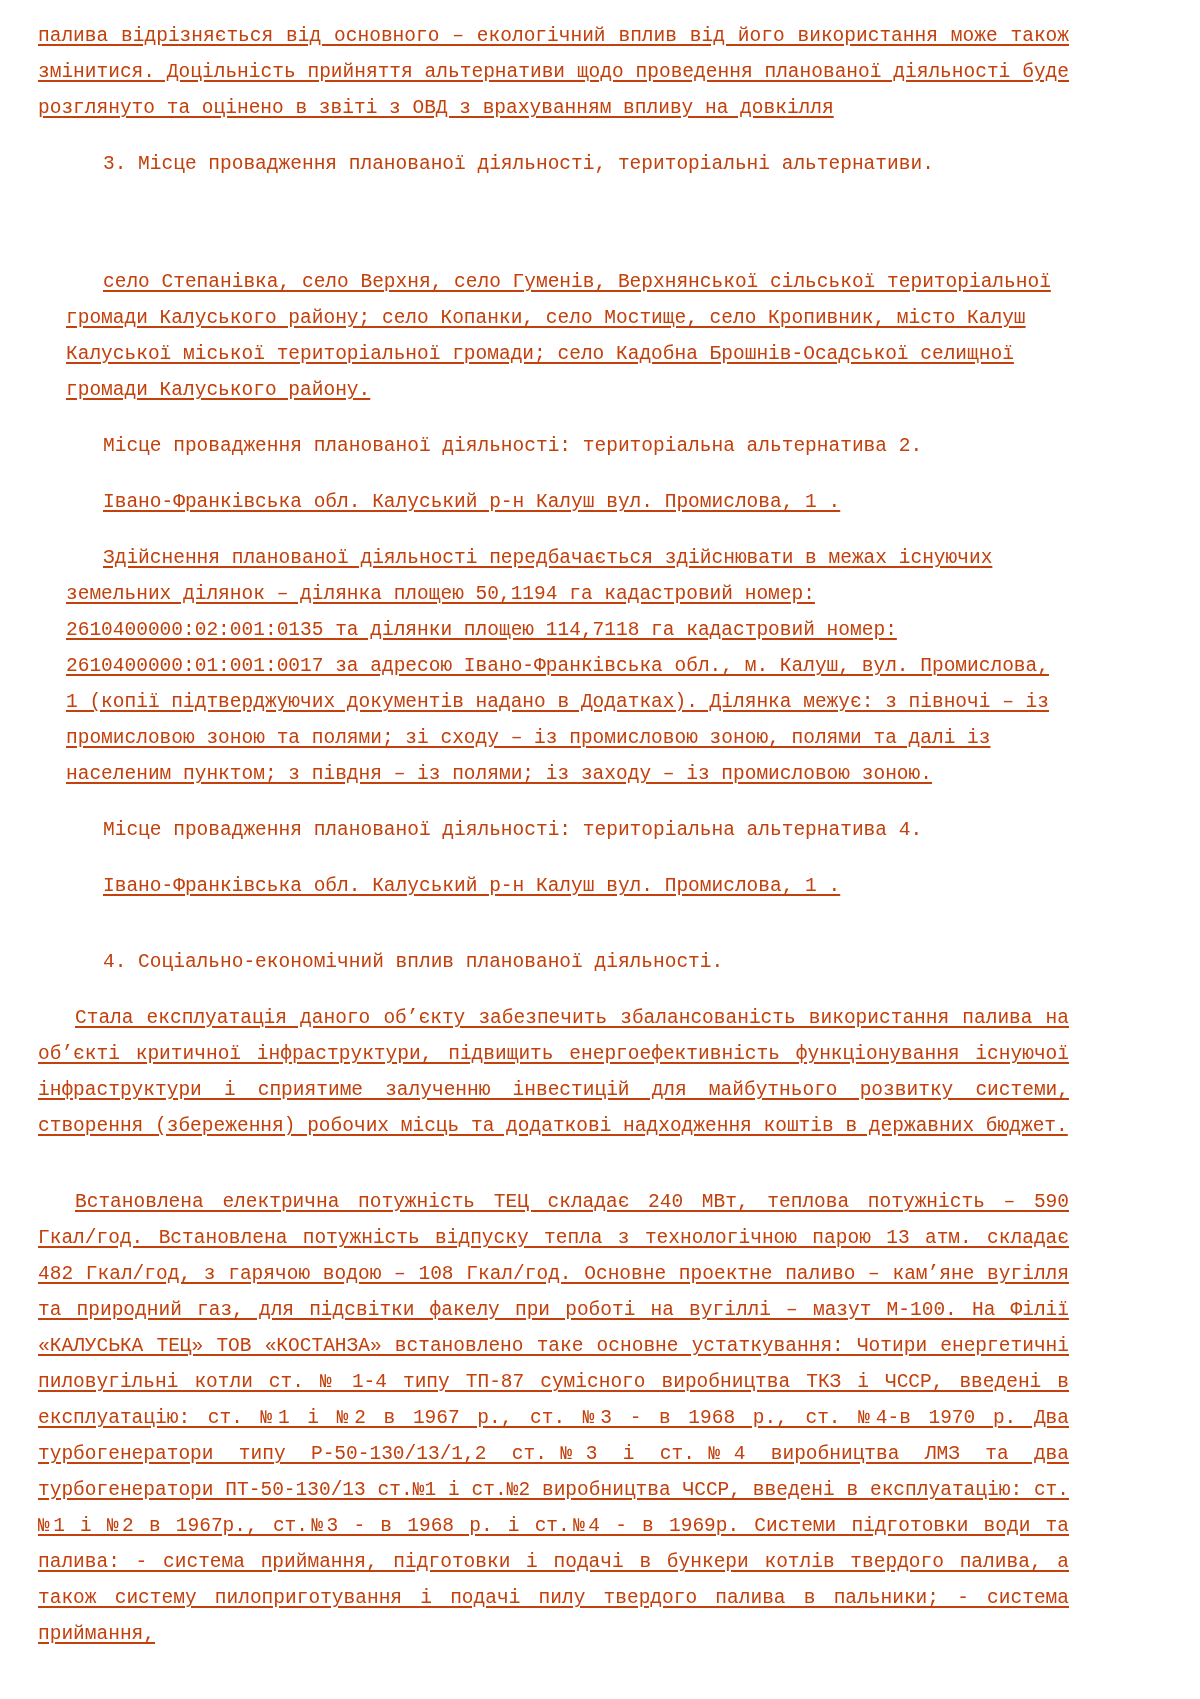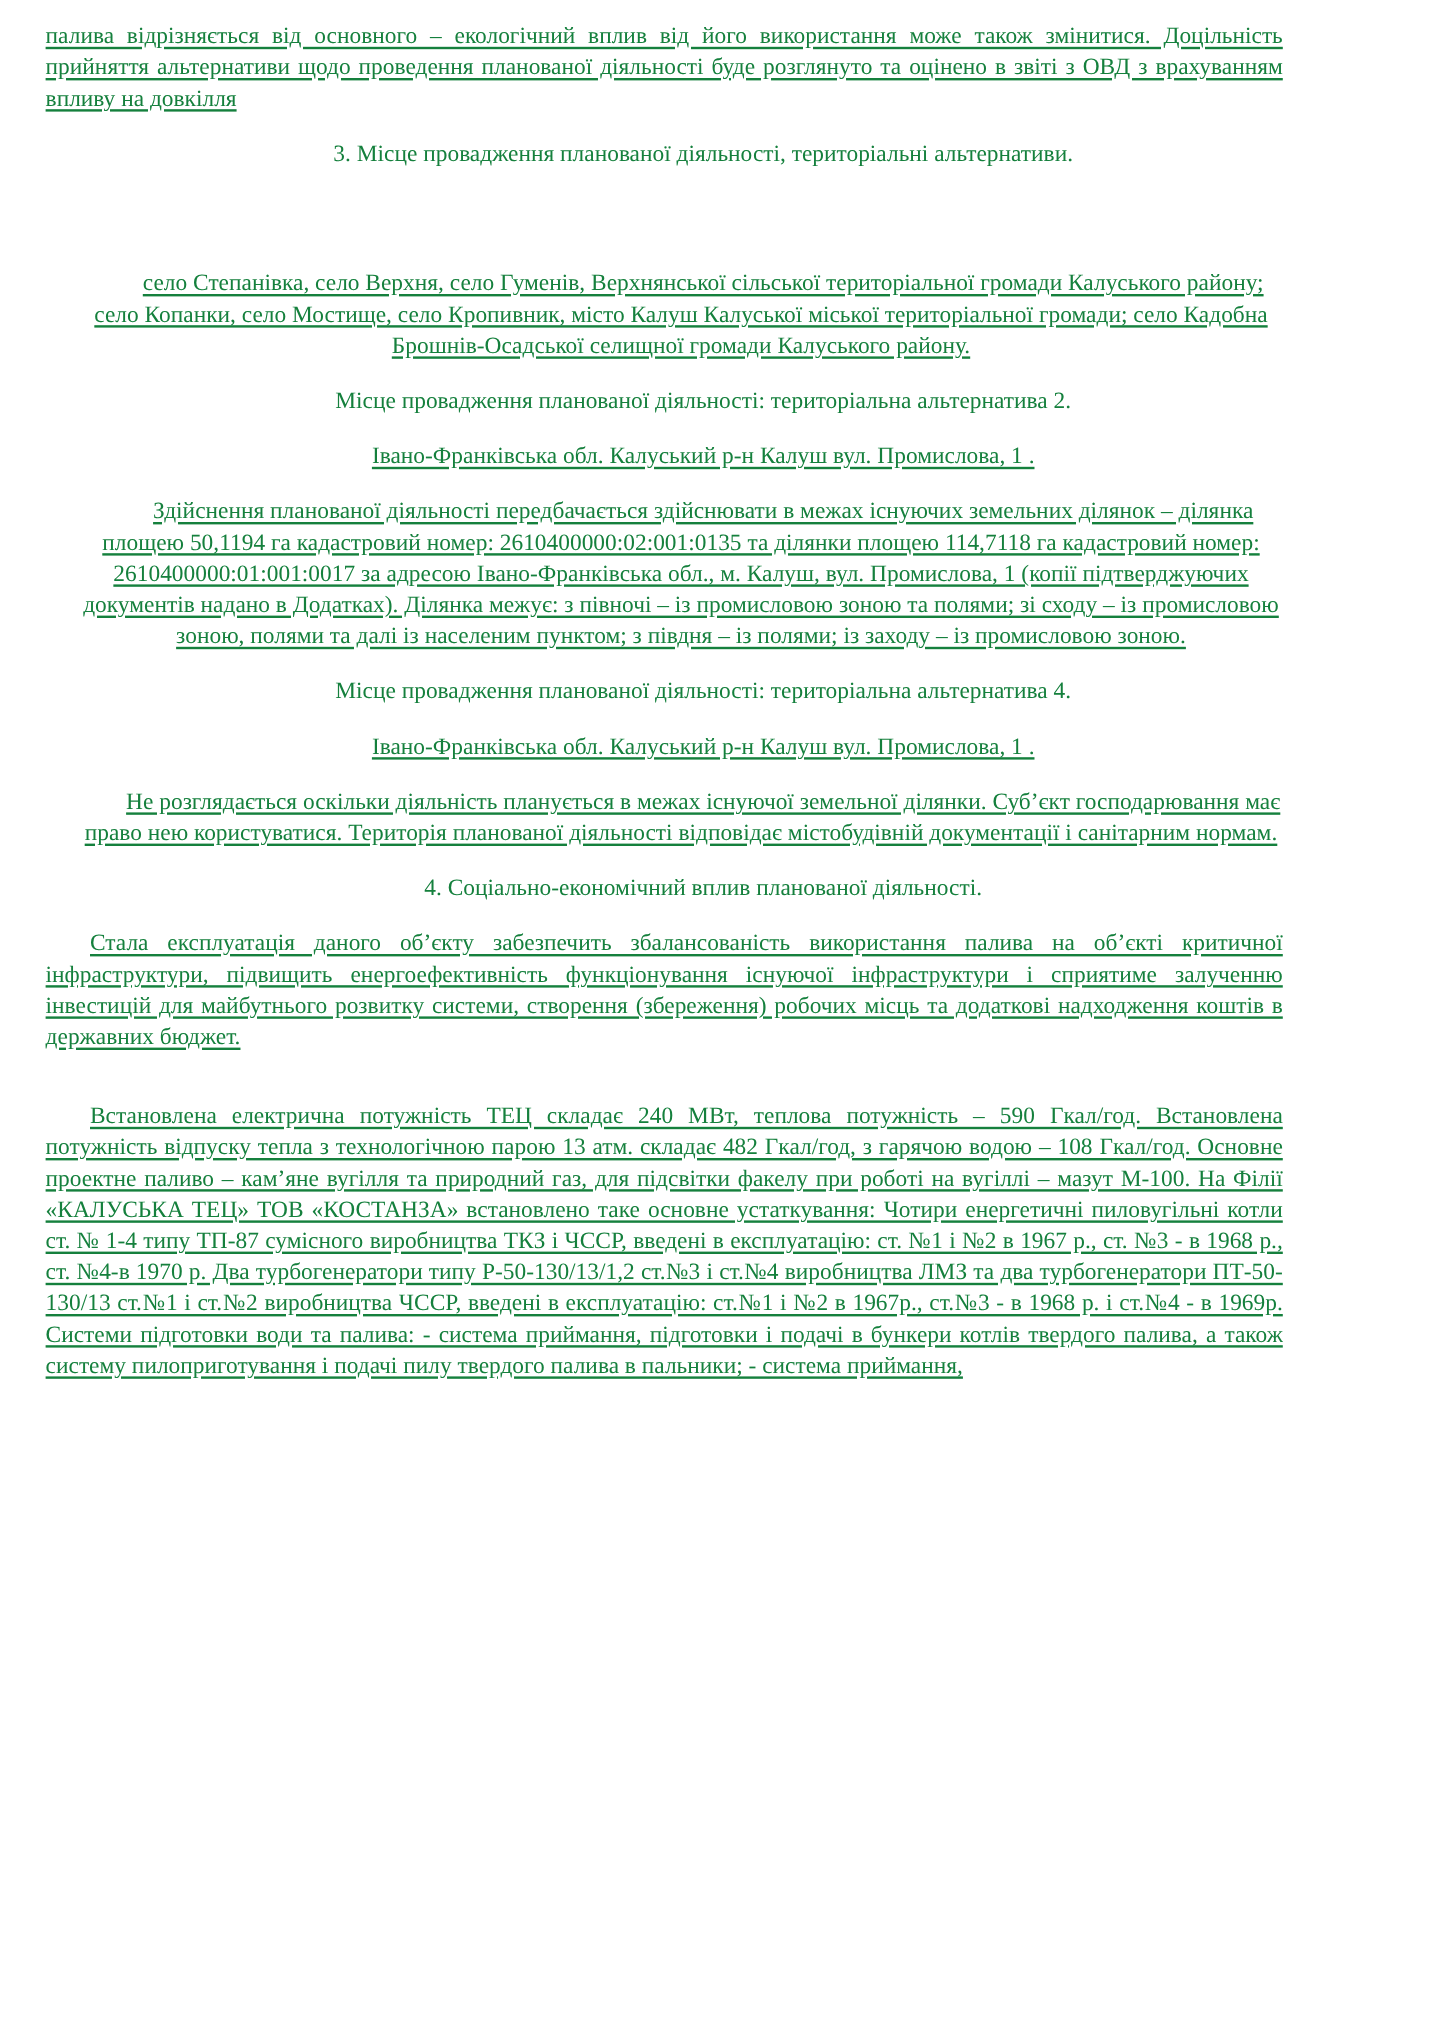--- a/index.html
+++ b/index.html
@@ -1,24 +1,24 @@
 <!DOCTYPE html>
 <html><head>
 <meta charset="utf-8">
 <style>
   html, body { margin: 0; padding: 0; background: #ffffff; }
   body { width: 1200px; height: 1699px; overflow: hidden; position: relative; }
   .page {
     position: absolute; left: 38px; top: 18px; width: 1031px;
-    font-family: Liberation Serif, serif;
-    font-size: 19.5px; line-height: 26px; color: #15803d;
+    font-family: Liberation Mono, monospace;
+    font-size: 19.5px; line-height: 36px; color: #c2410c;
   }
   .p { margin: 0; text-align: justify; text-indent: 37px; }
   .p.noindent { text-indent: 0; }
-  .p.left { text-align: center; margin-left: 28px; }
+  .p.left { text-align: left; margin-left: 28px; }
   .u { text-decoration: underline; text-decoration-thickness: 2px; text-underline-offset: 3px; }
   .gap { height: 20px; }
   .gap-big { height: 42px; }
 </style>
 </head>
 <body>
 
 <div class="page">
   <p class="p noindent u">палива відрізняється від основного – екологічний вплив від його використання може також змінитися. Доцільність прийняття альтернативи щодо проведення планованої діяльності буде розглянуто та оцінено в звіті з ОВД з врахуванням впливу на довкілля</p>
   <div class="gap"></div>
@@ -31,21 +31,20 @@
   <p class="p left">Місце провадження планованої діяльності: територіальна альтернатива 2.</p>
   <div class="gap"></div>
   <p class="p left u">Івано-Франківська обл. Калуський р-н Калуш вул. Промислова, 1 .</p>
   <div class="gap"></div>
   <p class="p left u">Здійснення планованої діяльності передбачається здійснювати в межах існуючих земельних ділянок – ділянка площею 50,1194 га кадастровий номер: 2610400000:02:001:0135 та ділянки площею 114,7118 га кадастровий номер: 2610400000:01:001:0017 за адресою Івано-Франківська обл., м. Калуш, вул. Промислова, 1 (копії підтверджуючих документів надано в Додатках). Ділянка межує: з півночі – із промисловою зоною та полями; зі сходу – із промисловою зоною, полями та далі із населеним пунктом; з півдня – із полями; із заходу – із промисловою зоною.</p>
   <div class="gap"></div>
   <p class="p left">Місце провадження планованої діяльності: територіальна альтернатива 4.</p>
   <div class="gap"></div>
   <p class="p left u">Івано-Франківська обл. Калуський р-н Калуш вул. Промислова, 1 .</p>
   <div class="gap"></div>
-  <p class="p left u">Не розглядається оскільки діяльність планується в межах існуючої земельної ділянки. Суб’єкт господарювання має право нею користуватися. Територія планованої діяльності відповідає містобудівній документації і санітарним нормам.</p>
   <div class="gap"></div>
   <p class="p left">4. Соціально-економічний вплив планованої діяльності.</p>
   <div class="gap"></div>
   <p class="p u">Стала експлуатація даного об’єкту забезпечить збалансованість використання палива на об’єкті критичної інфраструктури, підвищить енергоефективність функціонування існуючої інфраструктури і сприятиме залученню інвестицій для майбутнього розвитку системи, створення (збереження) робочих місць та додаткові надходження коштів в державних бюджет.</p>
   <div class="gap"></div>
   <div class="gap"></div>
   <p class="p u">Встановлена електрична потужність ТЕЦ складає 240 МВт, теплова потужність – 590 Гкал/год. Встановлена потужність відпуску тепла з технологічною парою 13 атм. складає 482 Гкал/год, з гарячою водою – 108 Гкал/год. Основне проектне паливо – кам’яне вугілля та природний газ, для підсвітки факелу при роботі на вугіллі – мазут М-100. На Філії «КАЛУСЬКА ТЕЦ» ТОВ «КОСТАНЗА» встановлено таке основне устаткування: Чотири енергетичні пиловугільні котли ст. № 1-4 типу ТП-87 сумісного виробництва ТКЗ і ЧССР, введені в експлуатацію: ст. №1 і №2 в 1967 р., ст. №3 - в 1968 р., ст. №4-в 1970 р. Два турбогенератори типу Р-50-130/13/1,2 ст.№3 і ст.№4 виробництва ЛМЗ та два турбогенератори ПТ-50-130/13 ст.№1 і ст.№2 виробництва ЧССР, введені в експлуатацію: ст.№1 і №2 в 1967р., ст.№3 - в 1968 р. і ст.№4 - в 1969р. Системи підготовки води та палива: - система приймання, підготовки і подачі в бункери котлів твердого палива, а також систему пилоприготування і подачі пилу твердого палива в пальники; - система приймання,</p>
 </div>
 
 </body></html>

